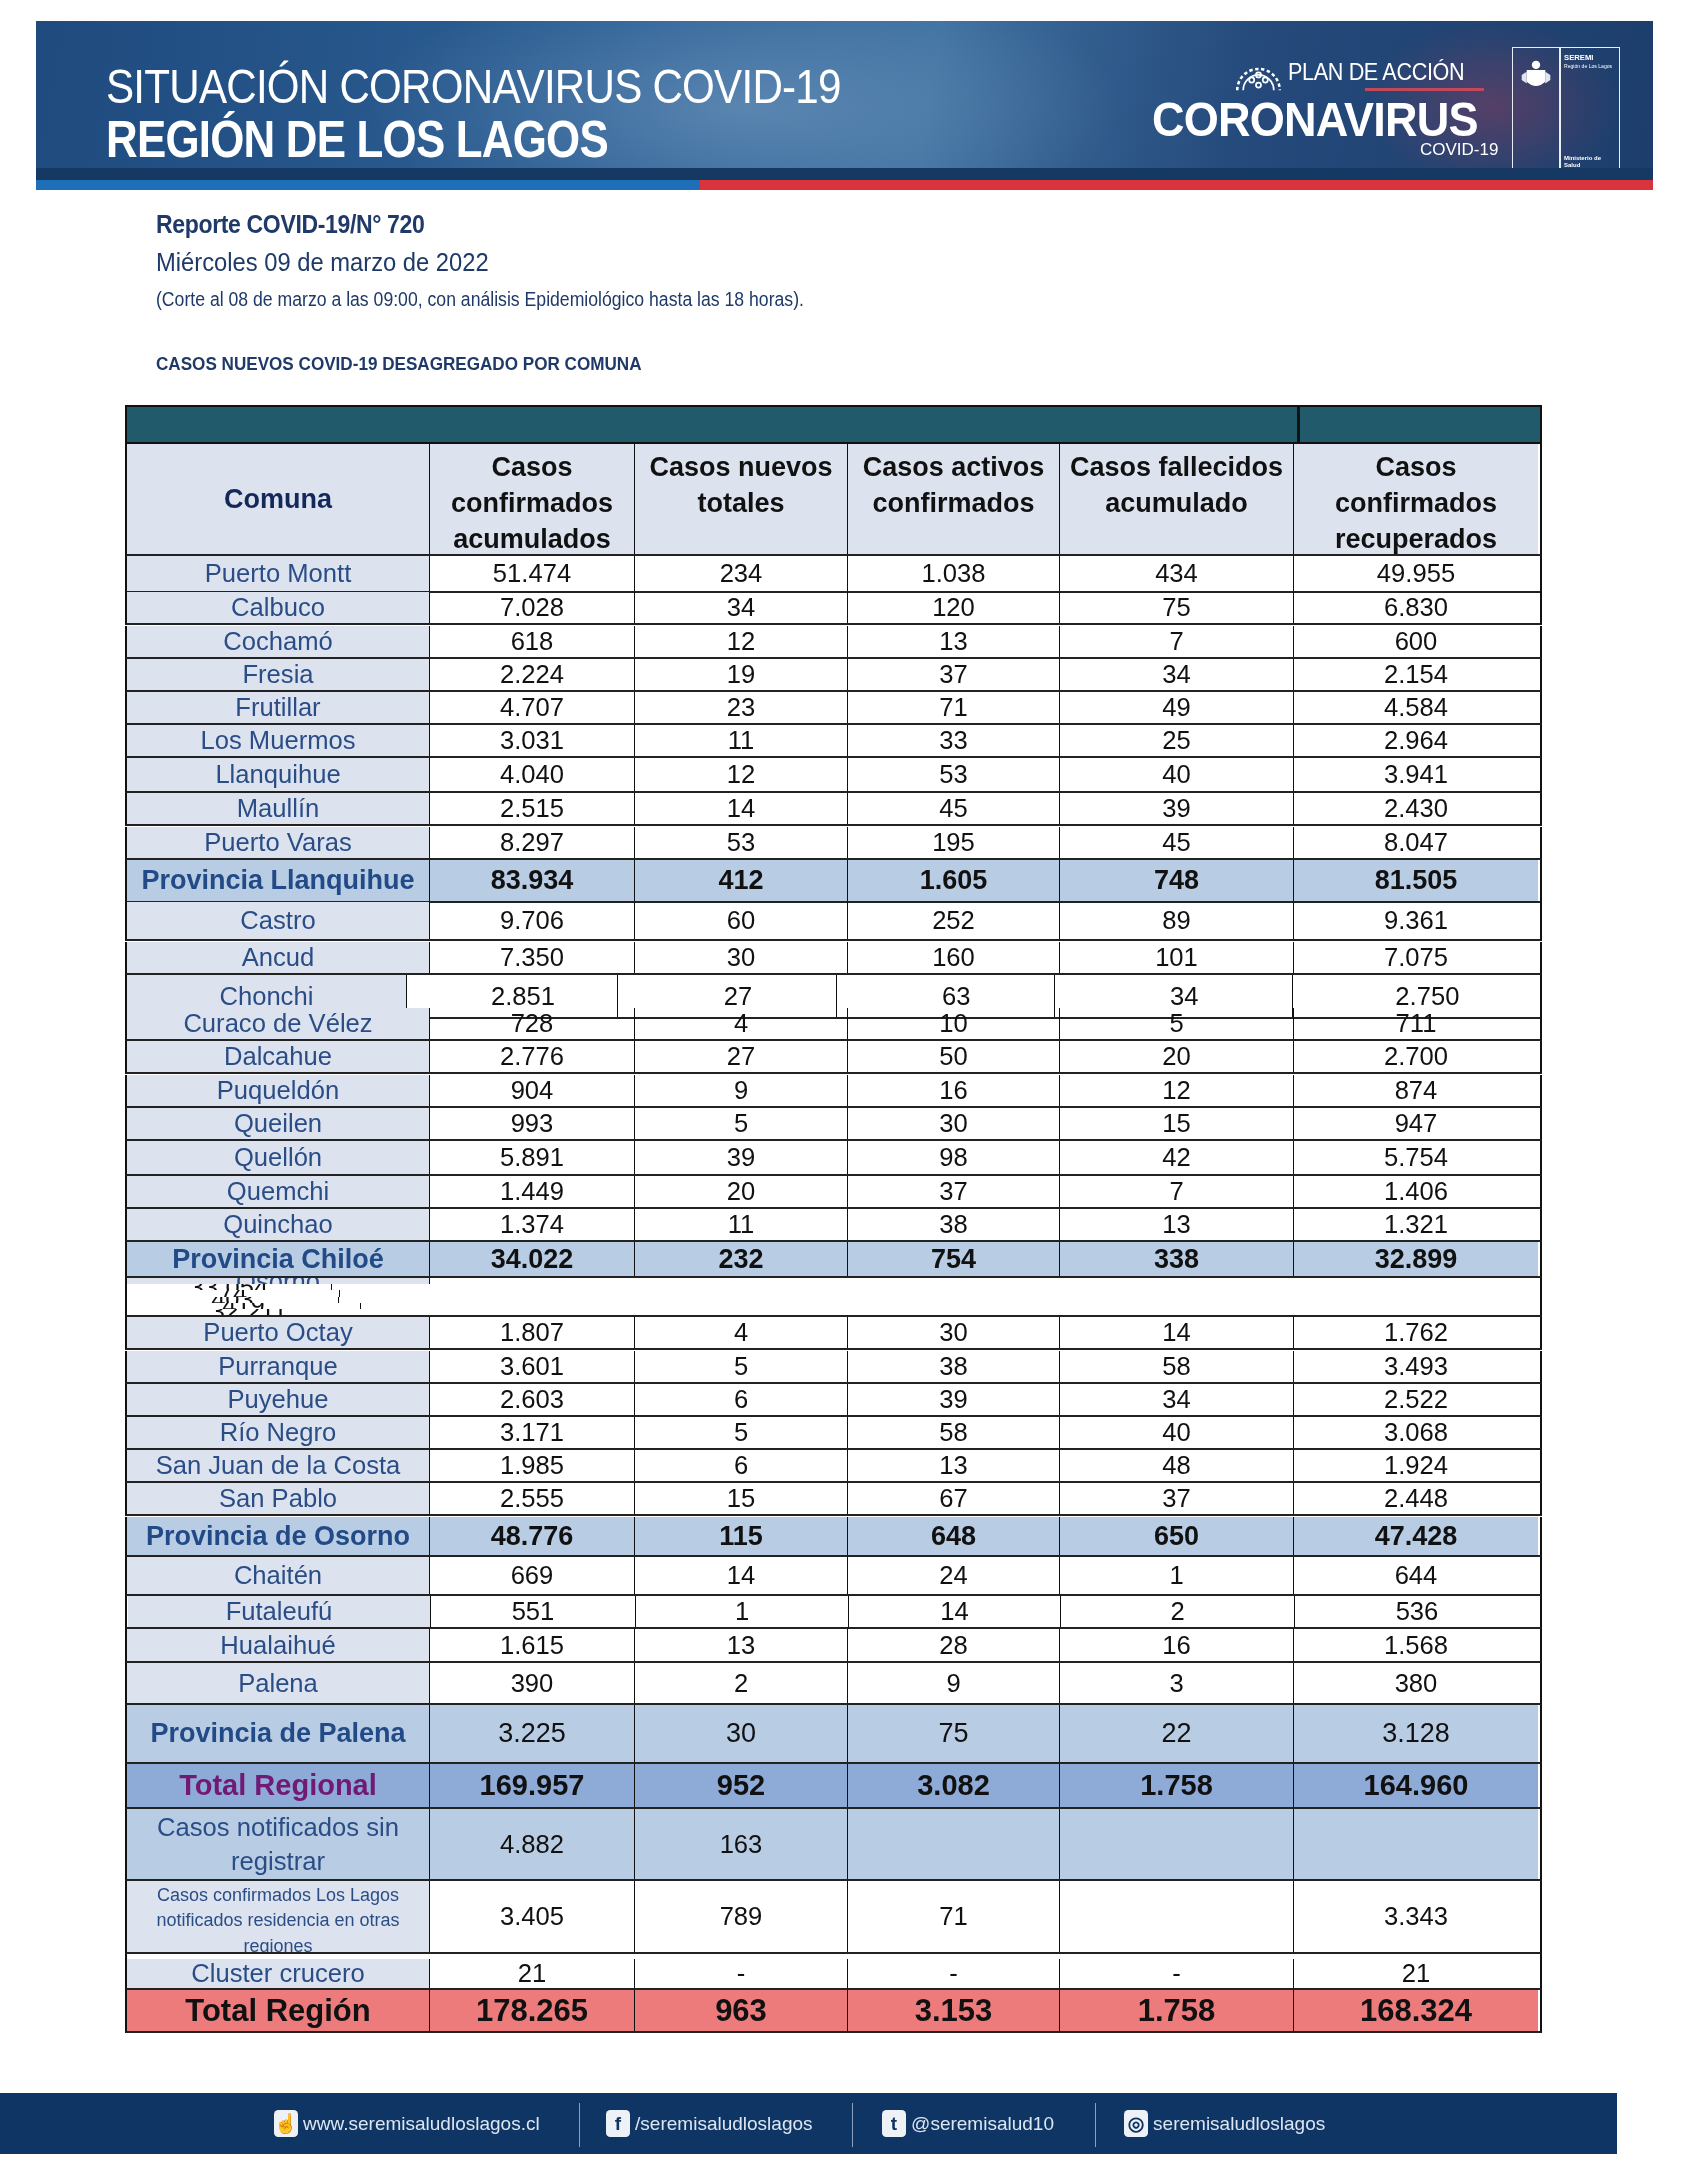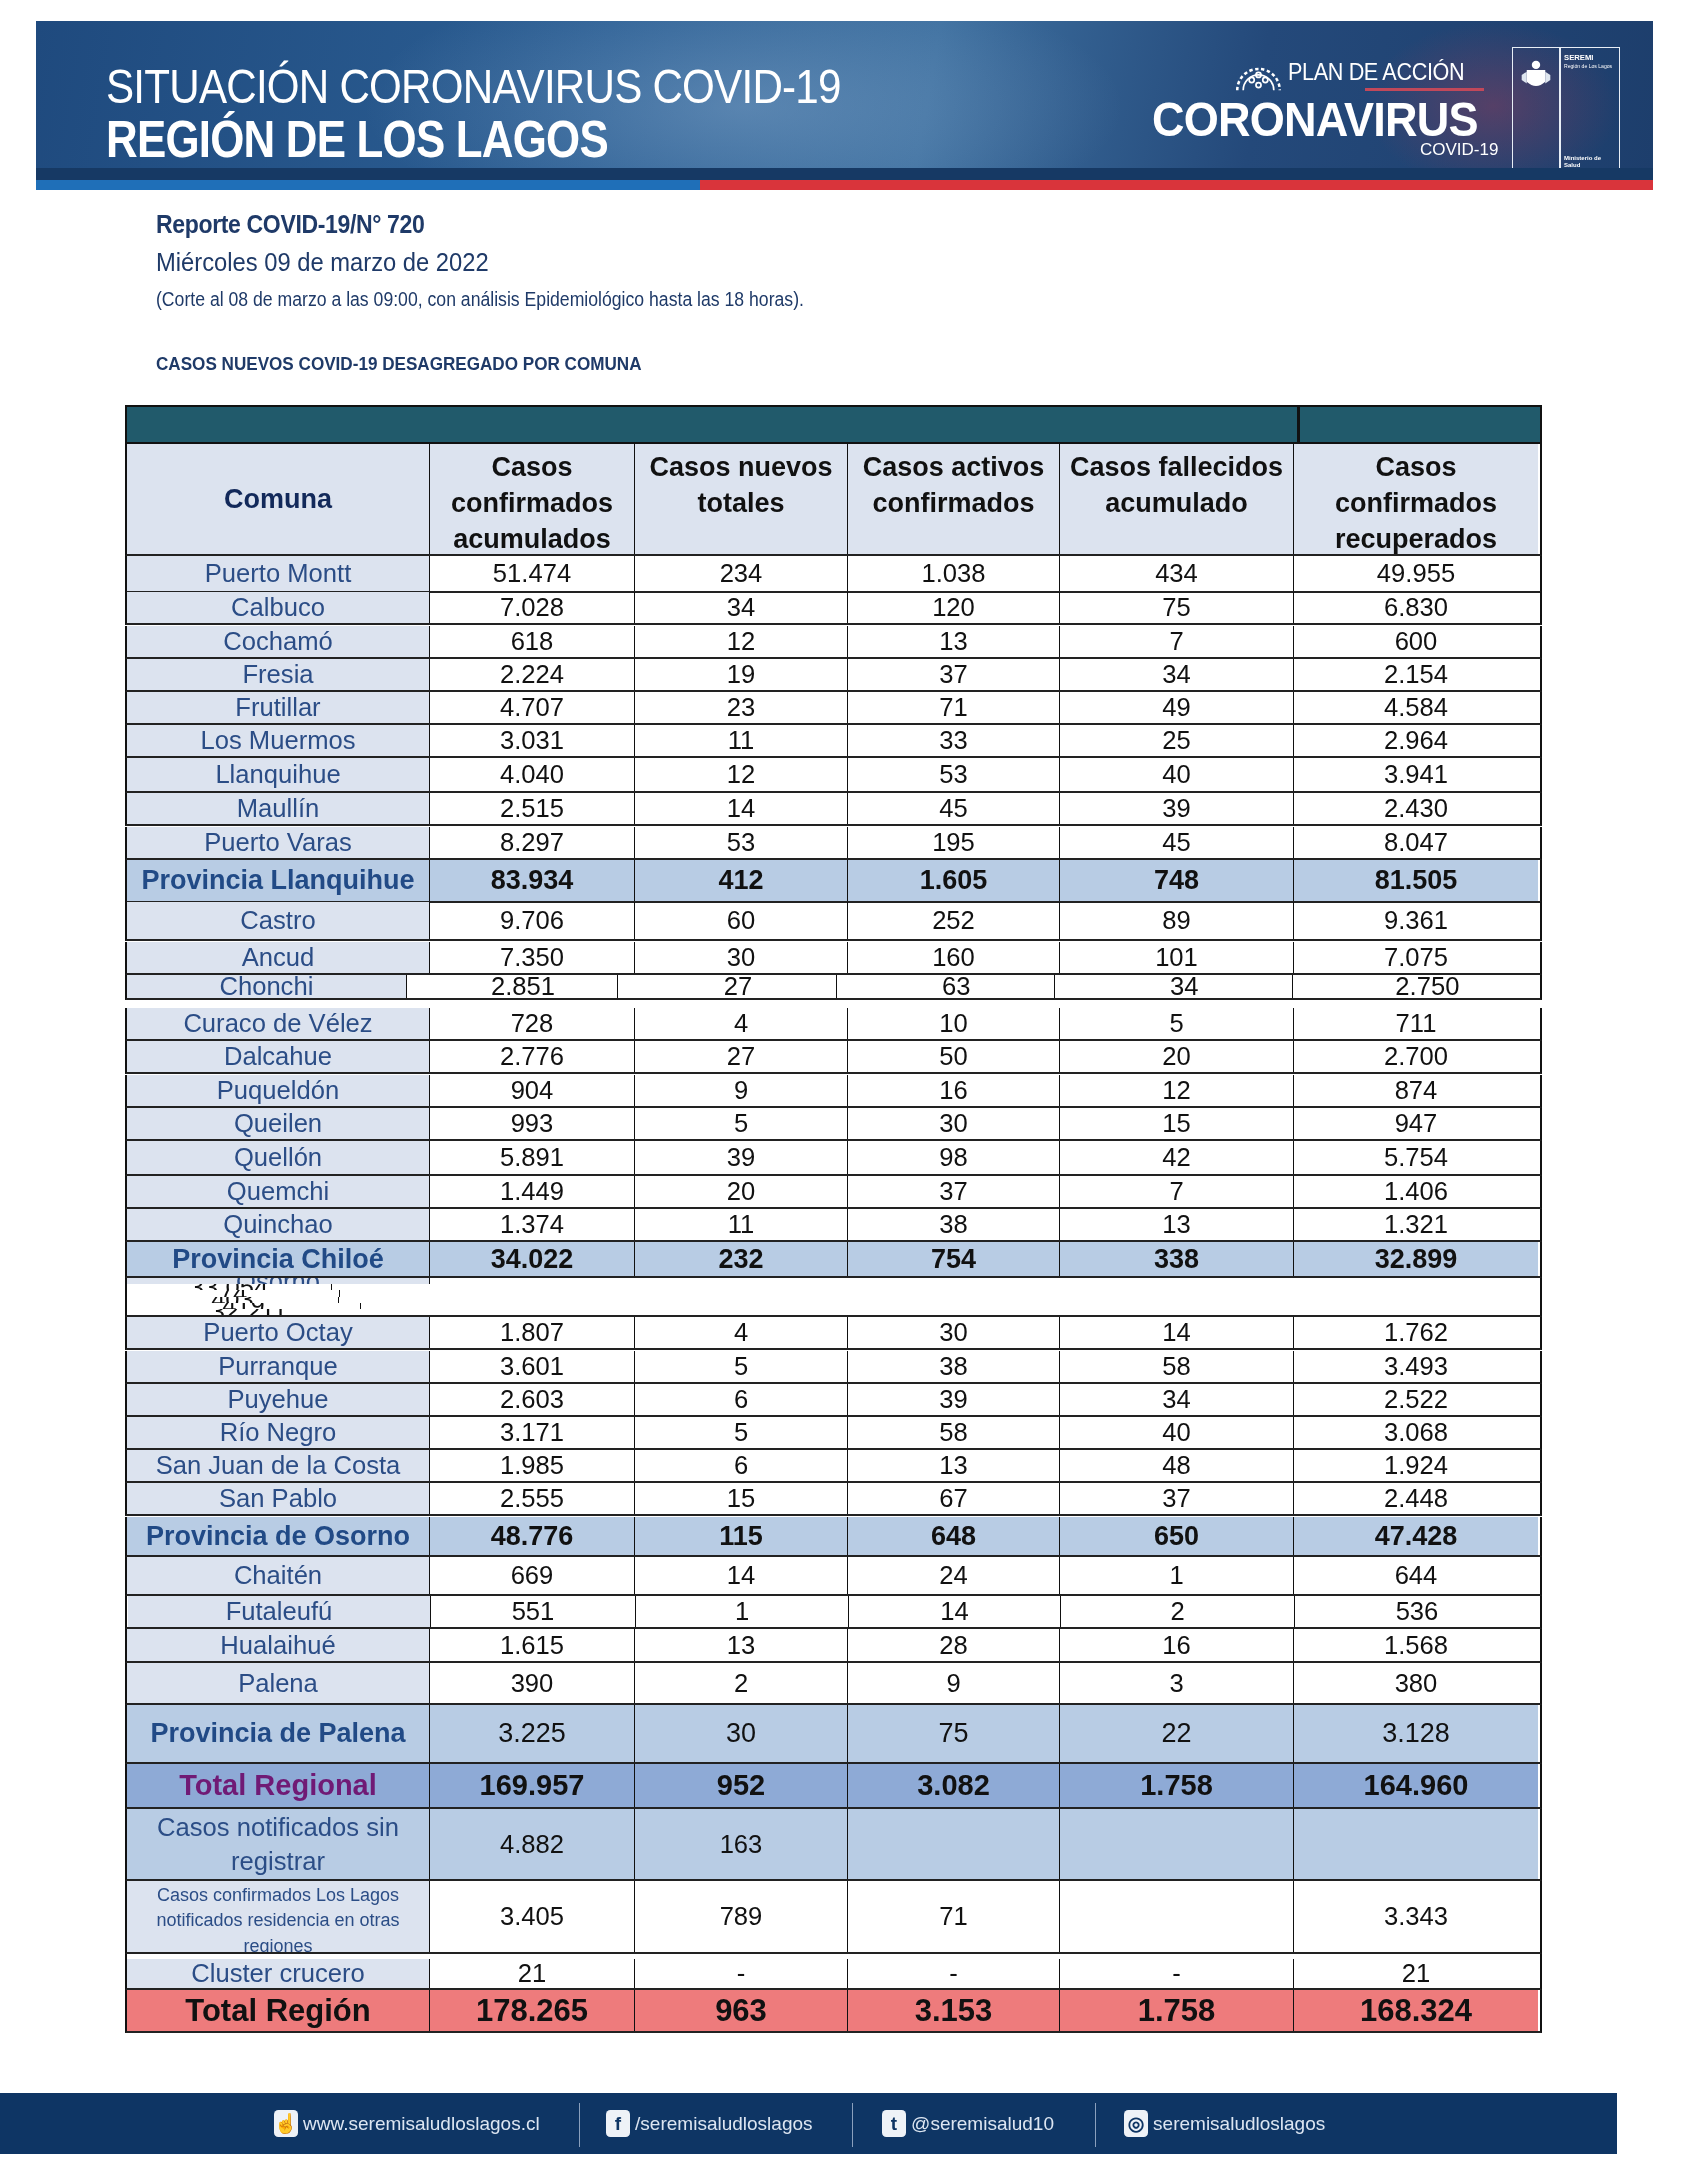--- a/index.html
+++ b/index.html
@@ -204,21 +204,21 @@
         <div class="cell c5">9.361</div>
       </div>
       <div class="row " style="top: 537px; height: 33px;">
         <div class="cell c0 name">Ancud</div>
         <div class="cell c1">7.350</div>
         <div class="cell c2">30</div>
         <div class="cell c3">160</div>
         <div class="cell c4">101</div>
         <div class="cell c5">7.075</div>
       </div>
-      <div class="row " style="top: 570px; height: 25px; gap: 22px;">
+      <div class="row " style="top: 570px; height: 44px; gap: 22px;">
         <div class="cell c0 name">Chonchi</div>
         <div class="cell c1">2.851</div>
         <div class="cell c2">27</div>
         <div class="cell c3">63</div>
         <div class="cell c4">34</div>
         <div class="cell c5">2.750</div>
       </div>
       <div class="row " style="top: 603px; height: 33px;">
         <div class="cell c0 name">Curaco de Vélez</div>
         <div class="cell c1">728</div>

